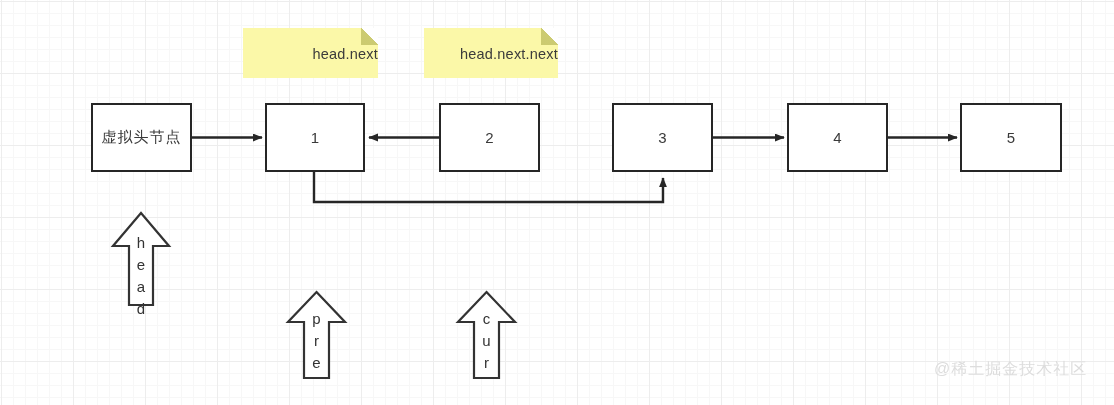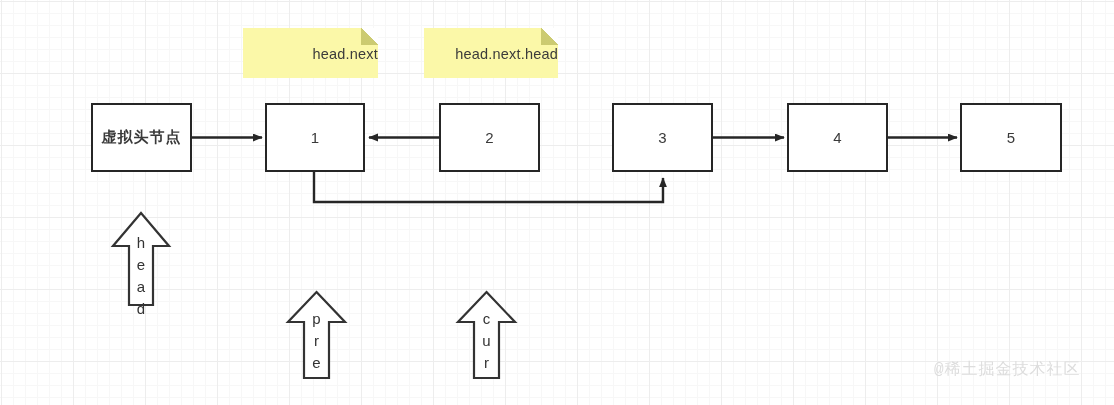--- a/index.html
+++ b/index.html
@@ -39,21 +39,20 @@
     align-items: center;
     justify-content: center;
     color: #3a3a3a;
     font-size: 15px;
     letter-spacing: 0.3px;
     z-index: 3;
   }
   .node.cjk {
     font-size: 15px;
     letter-spacing: 1px;
-    font-weight: bold;
   }
   
   .sticky {
     position: absolute;
     background: #fbf8a8;
     z-index: 4;
     display: flex;
     align-items: center;
     justify-content: flex-end;
   }
@@ -136,21 +135,21 @@
       <line x1="888" y1="137.5" x2="957" y2="137.5" stroke="#262626" stroke-width="2.4" marker-end="url(#arrowR)"></line>
     </g>
   </svg>
 
   <div class="sticky" style="left:243px; top:28px; width:135px; height:50px;">
     <span class="sticky-label">head.next</span>
     <span class="fold"></span>
   </div>
 
   <div class="sticky" style="left:424px; top:28px; width:134px; height:50px;">
-    <span class="sticky-label">head.next.head</span>
+    <span class="sticky-label">head.next.next</span>
     <span class="fold"></span>
   </div>
 
   <div class="node cjk" style="left:91px; top:103px; width:101px; height:69px;">
     <span>虚拟头节点</span>
   </div>
 
   <div class="node" style="left:265px; top:103px; width:100px; height:69px;">
     <span>1</span>
   </div>
@@ -198,15 +197,15 @@
     <svg width="63" height="92" viewBox="0 0 63 92" xmlns="http://www.w3.org/2000/svg">
       <path d="M31.5,3 L60,33 L44,33 L44,89 L19,89 L19,33 L3,33 Z" fill="#ffffff" stroke="#333333" stroke-width="2.2" stroke-linejoin="miter"></path>
     </svg>
     <div class="letters" style="top:19px;">
       <span>c</span>
       <span>u</span>
       <span>r</span>
     </div>
   </div>
 
-  <div class="watermark" style="left:934px; top:359px;font-family:Liberation Mono, monospace;">@稀土掘金技术社区</div>
+  <div class="watermark" style="left:934px; top:359px;">@稀土掘金技术社区</div>
 
 </div>
 
 </body></html>

